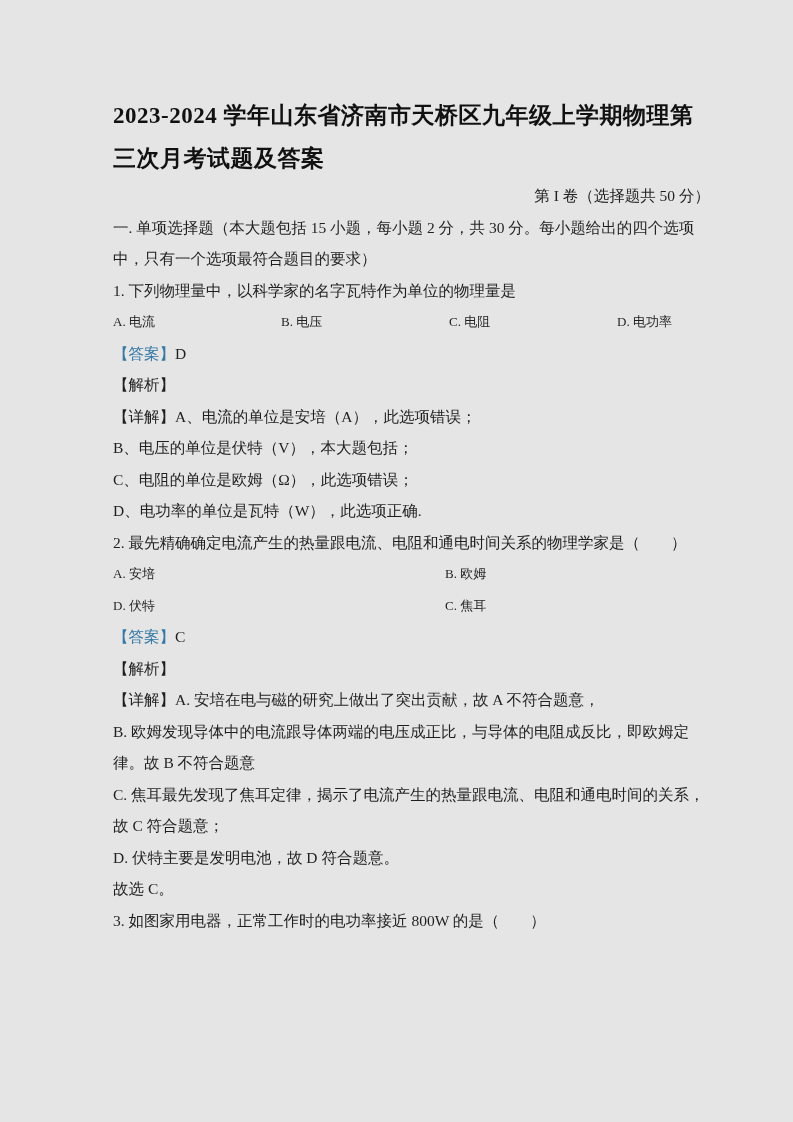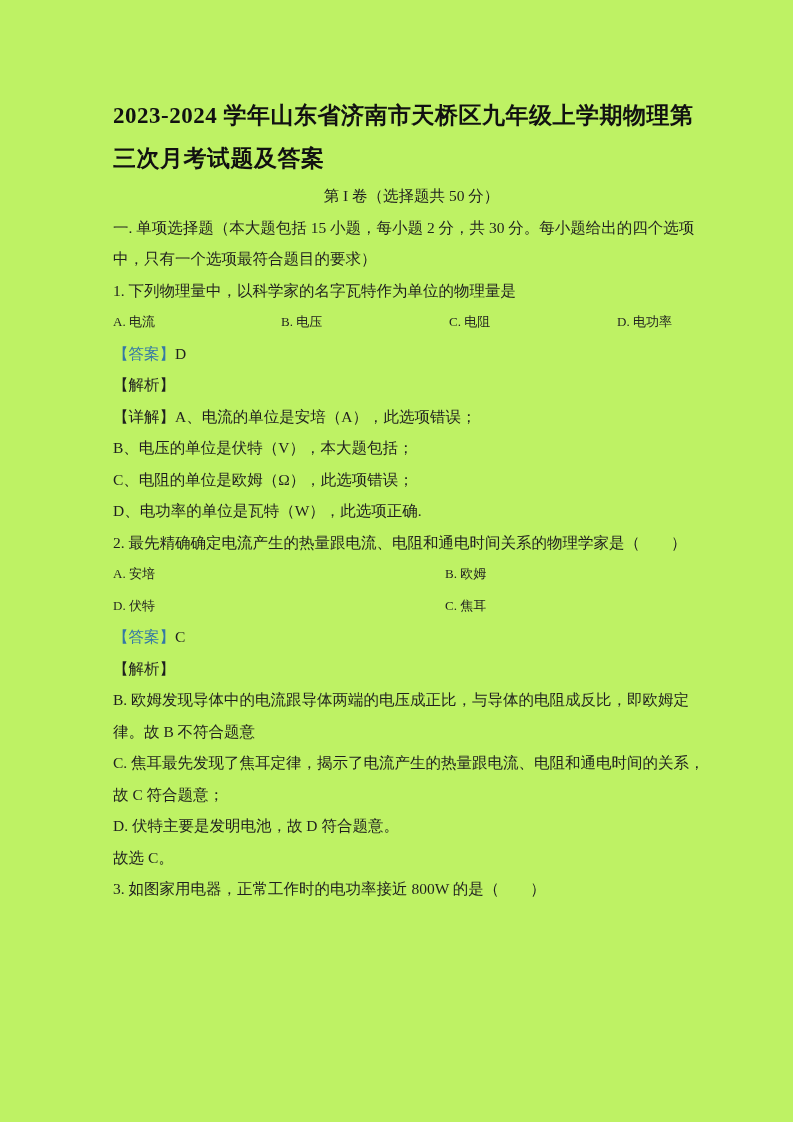--- a/index.html
+++ b/index.html
@@ -12,34 +12,34 @@
     height: 1122px;
     font-family: "Liberation Serif", serif;
     color: #1f1f1f;
     overflow: hidden;
   }
   .page {
     box-sizing: border-box;
     width: 793px;
     height: 1122px;
     padding: 94px 83px 0 113px;
-    background: #bef264;
+    background: #e5e5e5;
   }
   .doc-title {
     margin: 0;
     font-size: 23px;
     line-height: 43px;
     font-weight: bold;
     color: #111111;
     letter-spacing: 0.5px;
   }
   .section-header {
     font-size: 15.5px;
     line-height: 31.5px;
-    text-align: center;
+    text-align: right;
     color: #1f1f1f;
   }
   p.line {
     margin: 0;
     font-size: 15.5px;
     line-height: 31.5px;
     color: #1f1f1f;
   }
   .opt-row {
     display: flex;
@@ -100,20 +100,21 @@
   </div>
   <div class="opt-row two">
     <span>D. 伏特</span>
     <span>C. 焦耳</span>
   </div>
 
   <p class="line"><span class="blue">【答案】</span><span>C</span></p>
 
   <p class="line blue">【解析】</p>
 
+  <p class="line">【详解】A. 安培在电与磁的研究上做出了突出贡献，故 A 不符合题意，</p>
   <p class="line">B. 欧姆发现导体中的电流跟导体两端的电压成正比，与导体的电阻成反比，即欧姆定律。故 B 不符合题意</p>
   <p class="line">C. 焦耳最先发现了焦耳定律，揭示了电流产生的热量跟电流、电阻和通电时间的关系，故 C 符合题意；</p>
   <p class="line">D. 伏特主要是发明电池，故 D 符合题意。</p>
   <p class="line">故选 C。</p>
 
   <p class="line">3. 如图家用电器，正常工作时的电功率接近 800W 的是（　　）</p>
 
 </div>
 
 </body></html>

